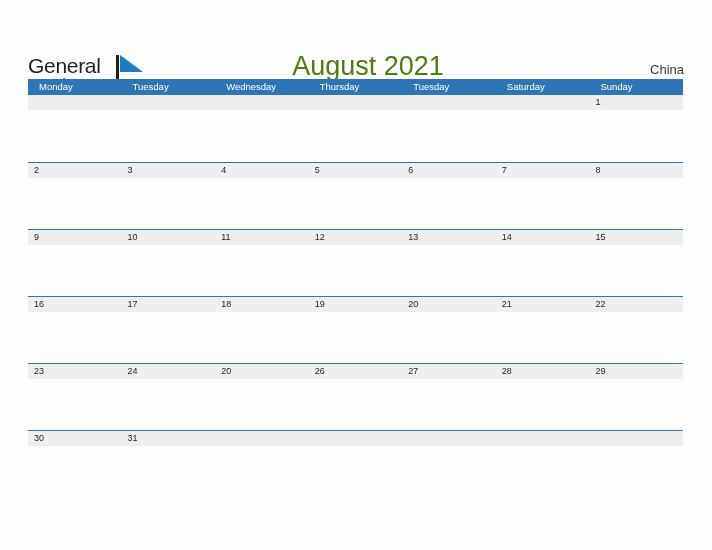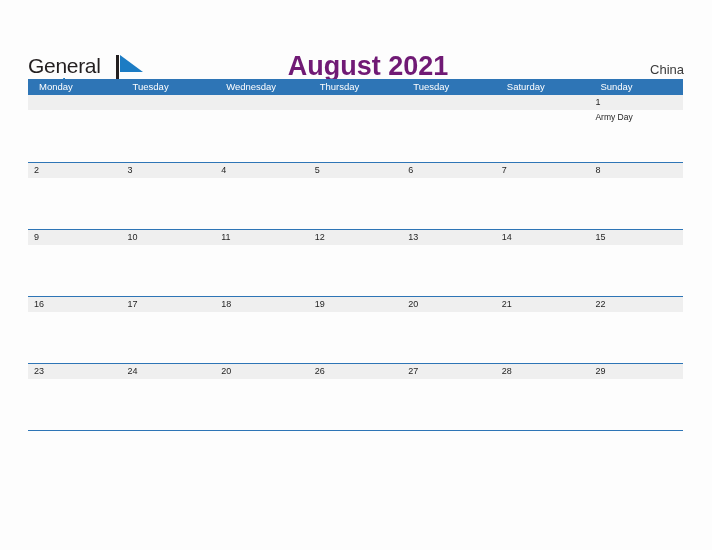--- a/index.html
+++ b/index.html
@@ -68,23 +68,23 @@
     height: 24px;
   }
 
   .cal-title {
     position: absolute;
     left: 150px;
     top: 0px;
     width: 380px;
     text-align: center;
     font-size: 27px;
-    color: #701a75;
+    color: #4d7c0f;
     font-family: "Liberation Sans", sans-serif;
-    font-weight: bold;
+    font-weight: normal;
     white-space: nowrap;
   }
 
   .cal-country {
     position: absolute;
     right: 0px;
     top: 11px;
     font-size: 13px;
     color: #3a3a3a;
     white-space: nowrap;
@@ -223,23 +223,20 @@
           </div>
         <div class="event-cell">
             <span class="event-text"></span>
           </div>
         <div class="event-cell">
             <span class="event-text"></span>
           </div>
         <div class="event-cell">
             <span class="event-text"></span>
           </div>
-        <div class="event-cell">
-            <span class="event-text">Army Day</span>
-          </div>
       </div>
     </div>
 
     <div class="week-row">
       <div class="daynum-band">
         <div class="daynum-cell">2</div>
         <div class="daynum-cell">3</div>
         <div class="daynum-cell">4</div>
         <div class="daynum-cell">5</div>
         <div class="daynum-cell">6</div>
@@ -370,20 +367,29 @@
         <div class="event-cell">
             <span class="event-text"></span>
           </div>
         <div class="event-cell">
             <span class="event-text"></span>
           </div>
       </div>
     </div>
 
     <div class="week-row">
+      <div class="daynum-band">
+        <div class="daynum-cell">30</div>
+        <div class="daynum-cell">31</div>
+        <div class="daynum-cell"></div>
+        <div class="daynum-cell"></div>
+        <div class="daynum-cell"></div>
+        <div class="daynum-cell"></div>
+        <div class="daynum-cell"></div>
+      </div>
       <div class="event-band">
         <div class="event-cell">
             <span class="event-text"></span>
           </div>
         <div class="event-cell">
             <span class="event-text"></span>
           </div>
         <div class="event-cell">
             <span class="event-text"></span>
           </div>

